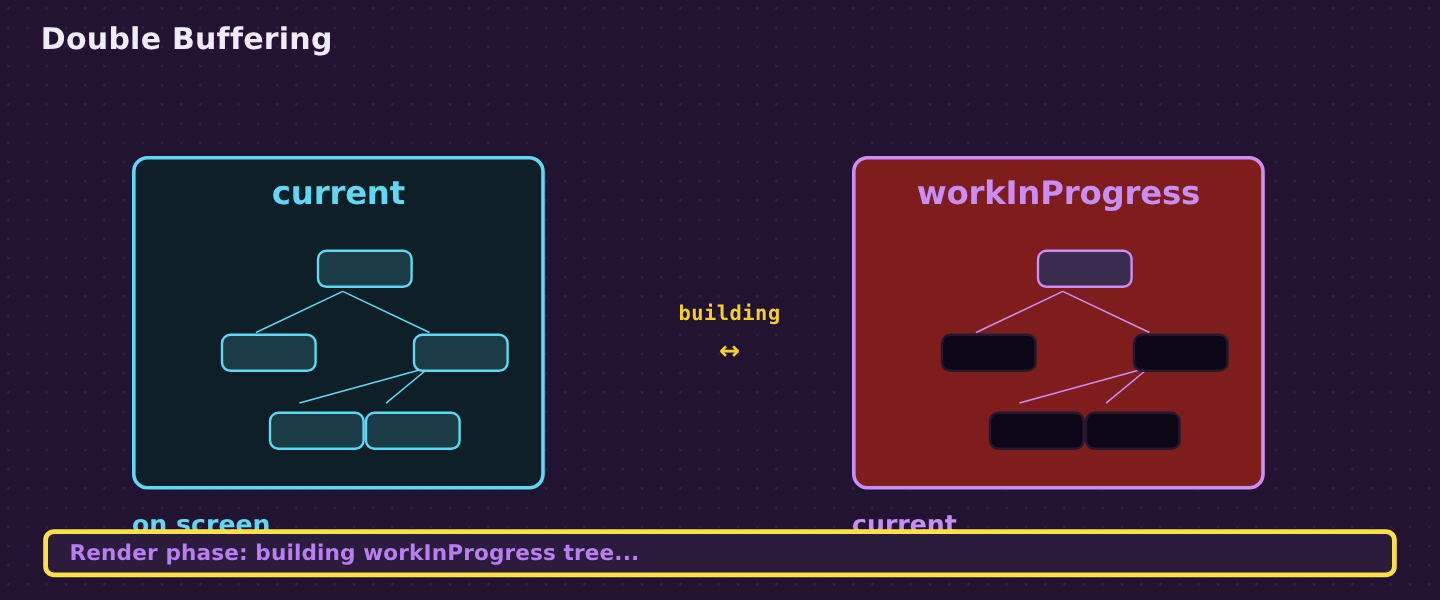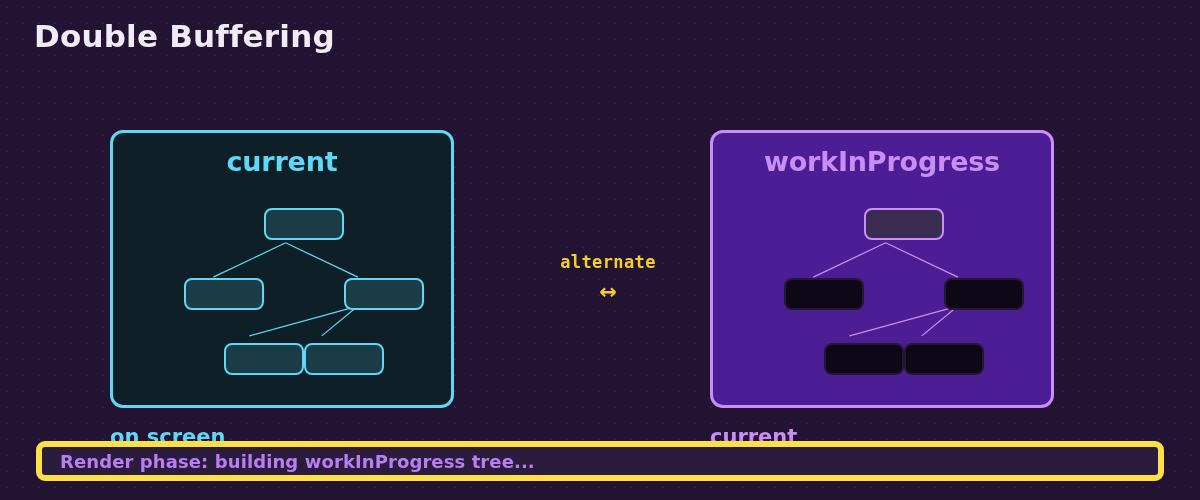--- a/index.html
+++ b/index.html
@@ -20,21 +20,21 @@
     background-position: 6px 6px;
     font-family: "DejaVu Sans", "Liberation Sans", sans-serif;
     color: #e8e4f0;
   }
 
   
   #page-title {
     position: absolute;
     left: 34px;
     top: 18px;
-    font-size: 31px;
+    font-size: 25px;
     font-weight: bold;
     letter-spacing: 0.2px;
     color: #efecf6;
   }
 
   
   .panel {
     position: absolute;
     top: 130px;
     width: 344px;
@@ -46,21 +46,21 @@
 
   #panel-current {
     left: 110px;
     border-color: #5fd8f5;
     background: #0e1f27;
   }
 
   #panel-wip {
     left: 710px;
     border-color: #cb8ef5;
-    background: #4c1d95;
+    background: #7f1d1d;
     padding-left: 10px;
   }
 
   .panel-title {
     position: absolute;
     left: 0;
     right: 0;
     top: 13px;
     text-align: center;
     font-size: 27px;
@@ -143,21 +143,21 @@
   #caption-current { left: 110px; color: #5fd8f5; }
   #caption-wip { left: 710px; color: #c78ef5; }
 
   
   #status-bar {
     position: absolute;
     left: 36px;
     top: 441px;
     width: 1128px;
     height: 40px;
-    border: 6px solid #fde047;
+    border: 4px solid #fde047;
     border-radius: 9px;
     background: #2b1b3d;
     display: flex;
     align-items: center;
     padding-left: 18px;
   }
   #status-text {
     font-size: 18px;
     font-weight: bold;
     color: #b97ef0;
@@ -205,21 +205,21 @@
         <div class="node wip-active" style="left: 151px; top: 75px;"></div>
         <div class="node wip-pending" style="left: 71px; top: 145px;"></div>
         <div class="node wip-pending" style="left: 231px; top: 145px;"></div>
         <div class="node wip-pending" style="left: 111px; top: 210px;"></div>
         <div class="node wip-pending" style="left: 191px; top: 210px;"></div>
       </div>
   </div>
 </div>
 
 <div id="alternate-link">
-  <div id="alternate-label">alternate</div>
+  <div id="alternate-label">building</div>
   <div id="alternate-arrow">↔</div>
 </div>
 
 <div class="panel-caption" id="caption-current">on screen</div>
 <div class="panel-caption" id="caption-wip">current</div>
 
 <div id="status-bar">
   <span id="status-text">Render phase: building workInProgress tree...</span>
 </div>
 

